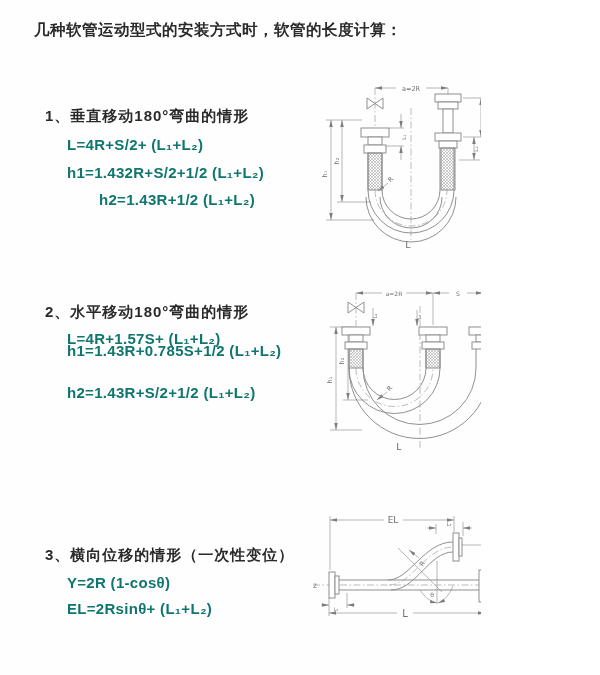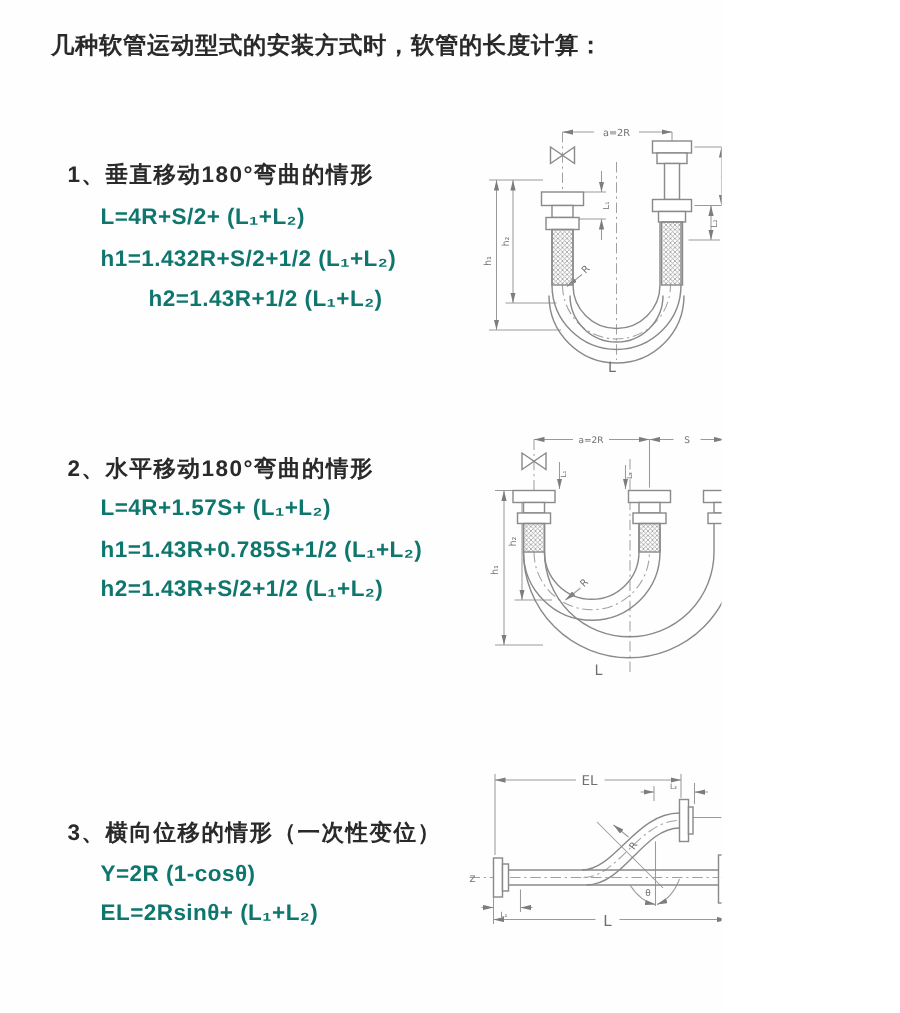--- a/index.html
+++ b/index.html
@@ -23,21 +23,21 @@
 
   <div class="doc-title">几种软管运动型式的安装方式时，软管的长度计算：</div>
 
   <div class="sec-heading" style="left:45px;top:107px;">1、垂直移动180°弯曲的情形</div>
   <div class="formula" style="left:67px;top:136px;">L=4R+S/2+ (L₁+L₂)</div>
   <div class="formula" style="left:67px;top:164px;">h1=1.432R+S/2+1/2 (L₁+L₂)</div>
   <div class="formula" style="left:67px;top:191px;margin-left:32px;">h2=1.43R+1/2 (L₁+L₂)</div>
 
   <div class="sec-heading" style="left:45px;top:303px;">2、水平移动180°弯曲的情形</div>
   <div class="formula" style="left:67px;top:330px;">L=4R+1.57S+ (L₁+L₂)</div>
-  <div class="formula" style="left:67px;top:358px;">h1=1.43R+0.785S+1/2 (L₁+L₂)</div>
+  <div class="formula" style="left:67px;top:342px;">h1=1.43R+0.785S+1/2 (L₁+L₂)</div>
   <div class="formula" style="left:67px;top:384px;">h2=1.43R+S/2+1/2 (L₁+L₂)</div>
 
   <div class="sec-heading" style="left:45px;top:520px;margin-top:26px;">3、横向位移的情形（一次性变位）</div>
   <div class="formula" style="left:67px;top:574px;">Y=2R (1-cosθ)</div>
   <div class="formula" style="left:67px;top:600px;">EL=2Rsinθ+ (L₁+L₂)</div>
 
   <svg style="left:315px;top:82px;" width="215" height="168" viewBox="315 82 215 168">
     <defs>
       <marker id="arr1" viewBox="0 0 12 6" refX="12" refY="3" markerWidth="10" markerHeight="5" orient="auto-start-reverse">
         <path d="M0,0 L12,3 L0,6 Z" fill="#7d7d7d"></path>

